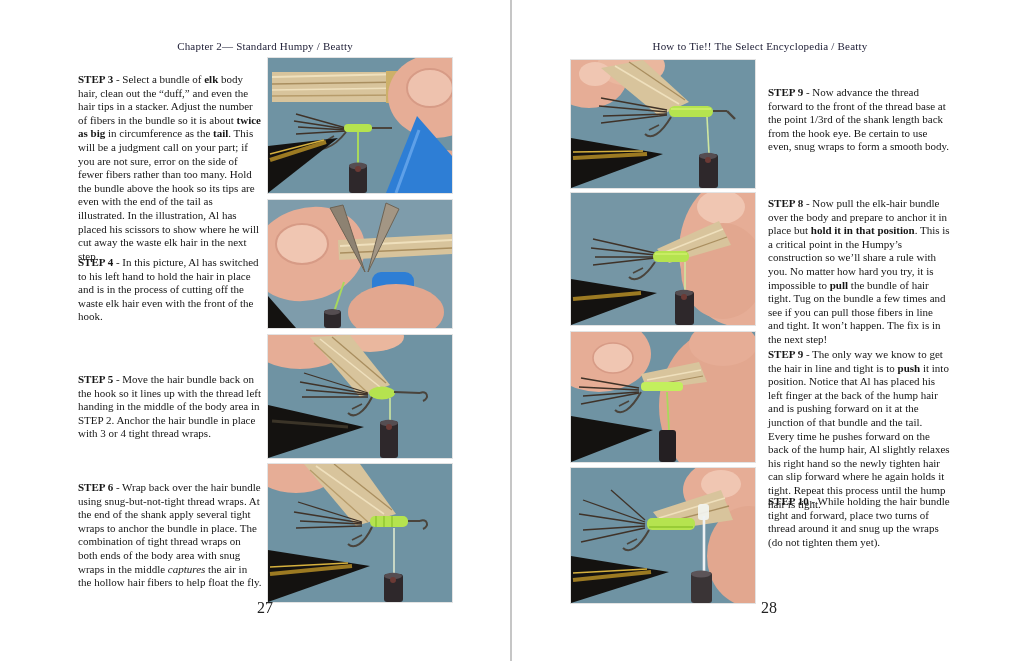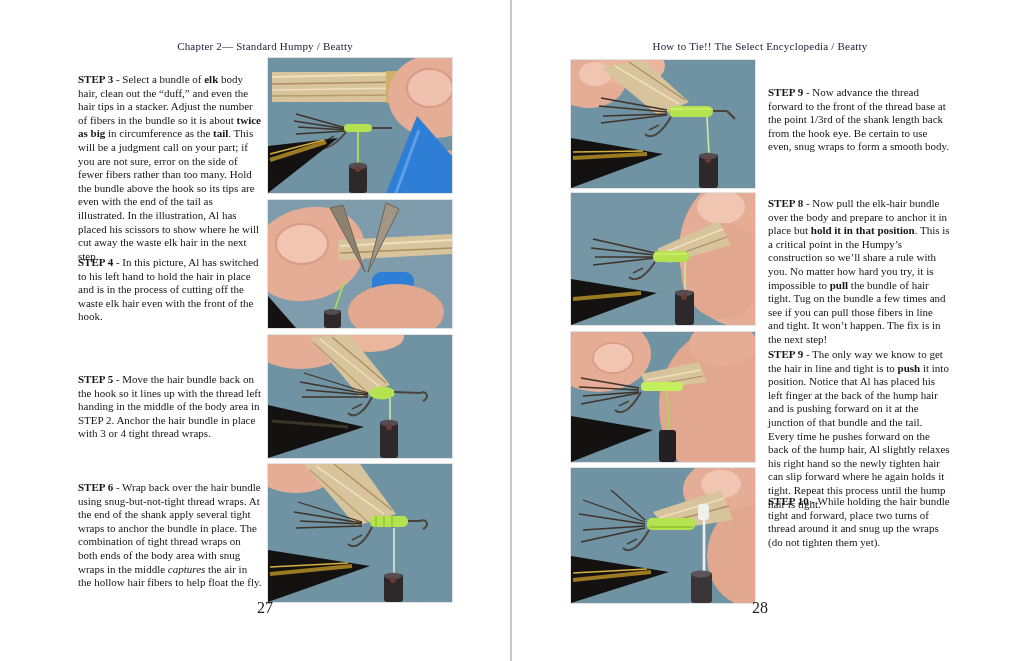--- a/index.html
+++ b/index.html
@@ -7,21 +7,21 @@
           font-family:"Liberation Serif", serif;color:#161616;overflow:hidden;}
   .divider{position:absolute;left:510px;top:0;width:2px;height:661px;background:#c6c6c6;}
   .page{position:absolute;top:0;width:512px;height:661px;}
   .page-left{left:0;} .page-right{left:512px;}
   .running-head{position:absolute;top:40px;font-size:11px;letter-spacing:.2px;
                 color:#23233a;text-align:center;white-space:nowrap;}
   .rh-left{left:78px;width:374px;}
   .rh-right{left:59px;width:378px;}
   .pagenum{position:absolute;top:599px;font-size:16px;color:#222;text-align:center;}
   .pn-left{left:78px;width:374px;}
-  .pn-right{left:59px;width:378px;}
+  .pn-right{left:68px;width:378px;}
   .textcol{position:absolute;top:0;height:581px;}
   .tc-left{left:78px;width:184px;}
   .tc-right{left:256px;width:183px;}
   .step{position:absolute;left:0;width:100%;font-size:11px;line-height:13.6px;
         text-align:left;}
   .photocol{position:absolute;top:0;height:661px;}
   .pc-left{left:268px;width:184px;}
   .pc-right{left:59px;width:184px;}
   .photo{position:absolute;left:0;width:184px;outline:1px solid #e3e3e3;}
   .photo svg{display:block;}

